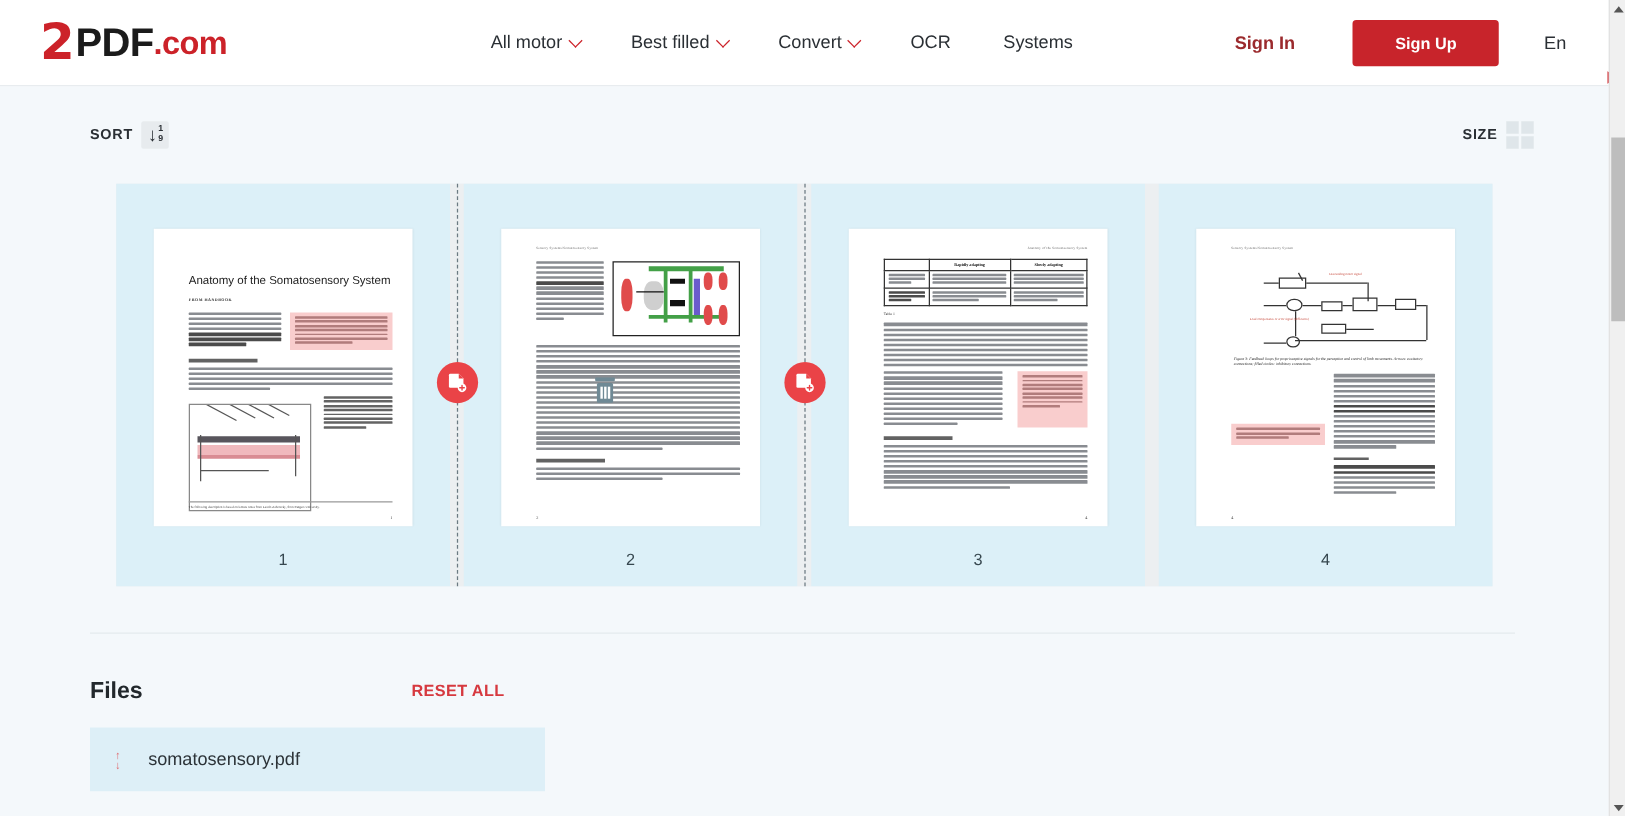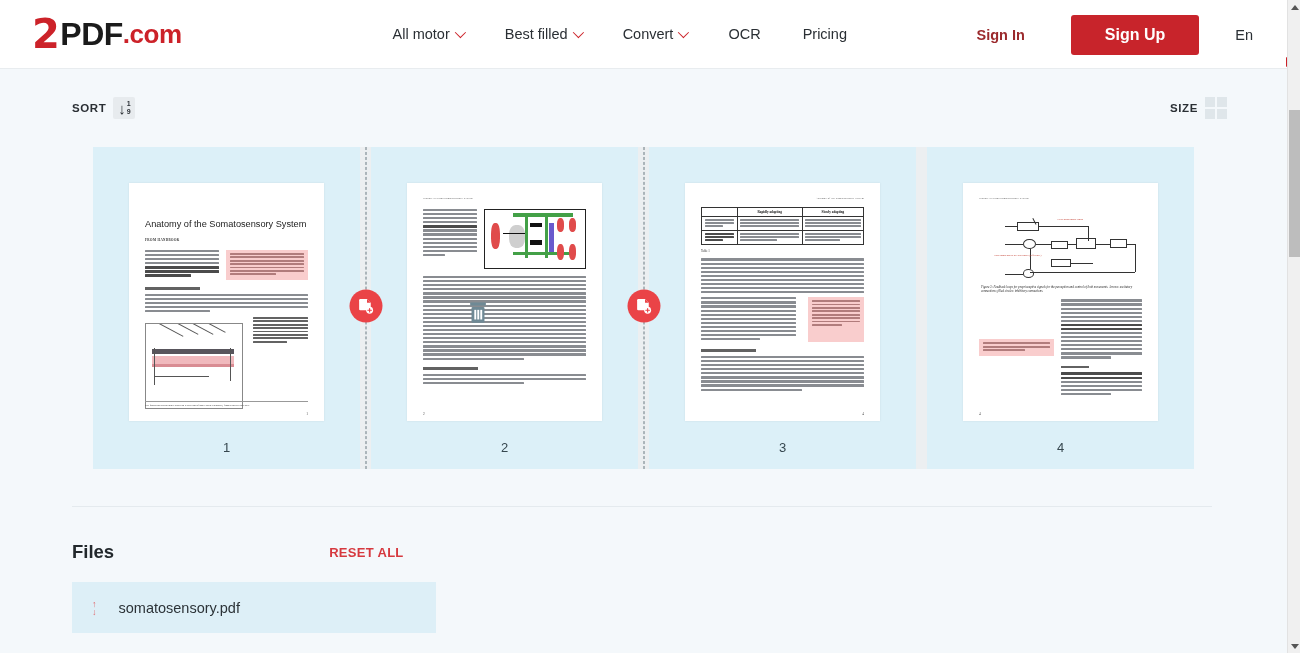--- a/index.html
+++ b/index.html
@@ -62,21 +62,21 @@
   .header-right {
     position: absolute; right: 20px; top: 0; height: 69px;
     display: flex; align-items: center; gap: 0;
   }
   .signin {
     font-size: 14.5px; color: #9b2a2d; font-weight: 600;
     padding: 8px 16px; cursor: pointer;
   }
   .signup {
     background: #c8242b; color: #fff; border: none;
-    font-size: 16px; font-weight: bold;
+    font-size: 13px; font-weight: bold;
     padding: 11px 34px; border-radius: 3px; cursor: pointer;
     margin-left: 30px; font-family: "Liberation Sans", sans-serif;
   }
   .lang { font-size: 14.5px; color: #2a2f34; padding: 8px 14px; cursor: pointer; margin-left: 22px; }
 
   
   .toolbar {
     width: 1287px; height: 78px;
     display: flex; align-items: center;
     padding: 0 60px 0 72px;
@@ -124,21 +124,21 @@
     position: absolute; left: 50%; top: 159px;
     transform: translate(-50%, -50%);
     width: 33px; height: 33px; border-radius: 50%;
     background: #ea4347; border: none; cursor: pointer;
     display: flex; align-items: center; justify-content: center;
     z-index: 5;
   }
   .page-paper {
     background: #ffffff; margin-top: 36px;
     box-shadow: 0 0 2px rgba(0,0,0,0.08);
-    position: relative; overflow: hidden;
+    position: relative; overflow: hidden; padding-left: 12px;
   }
   .page-num { font-size: 13px; color: #36474f; margin-top: 19px; }
 
   
   .pg { width: 195px; height: 238px; padding: 14px 16px 10px; position: relative; font-family: "Liberation Serif", serif; }
   .pg-head { font-size: 2.6px; color: #555; letter-spacing: 0.2px; }
   .pg-title { font-size: 9.2px; color: #1c1c1c; font-family: "Liberation Sans", sans-serif; margin: 22px 0 9px; }
   .pg-byline { font-size: 3.2px; color: #333; font-weight: bold; letter-spacing: .4px; margin-bottom: 8px; }
   .tline { height: 2.2px; background: #5c6066; opacity: .72; margin-bottom: 1.9px; border-radius: .5px; }
   .tline.sh { width: 62%; }
@@ -238,21 +238,21 @@
       <span class="chev"></span>
     </div>
     <div class="nav-item">
       <span>Convert</span>
       <span class="chev"></span>
     </div>
     <div class="nav-item">
       <span>OCR</span>
     </div>
     <div class="nav-item">
-      <span>Pricing</span>
+      <span>Systems</span>
     </div>
   </div>
 
   <div class="header-right">
     <div class="signin">Sign In</div>
     <button class="signup">Sign Up</button>
     <div class="lang">En</div>
   </div>
 </div>
 

